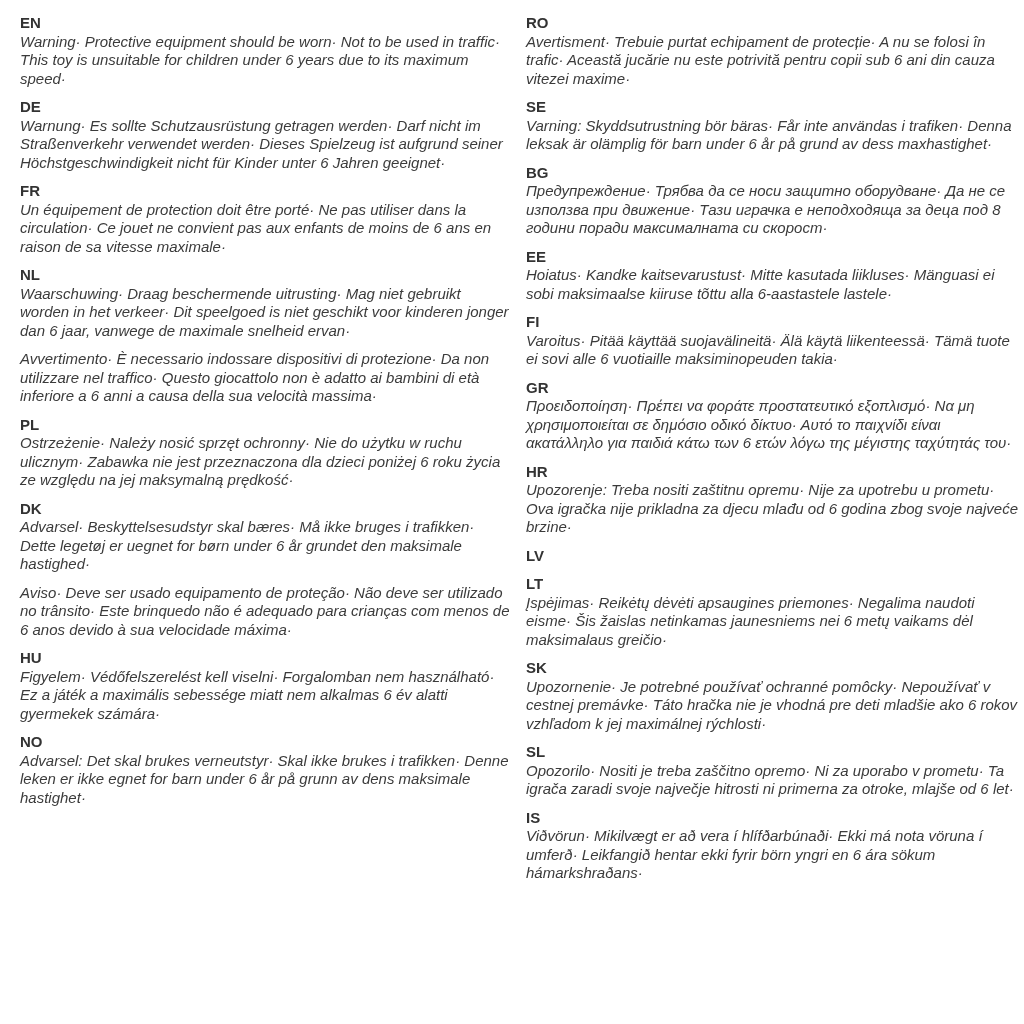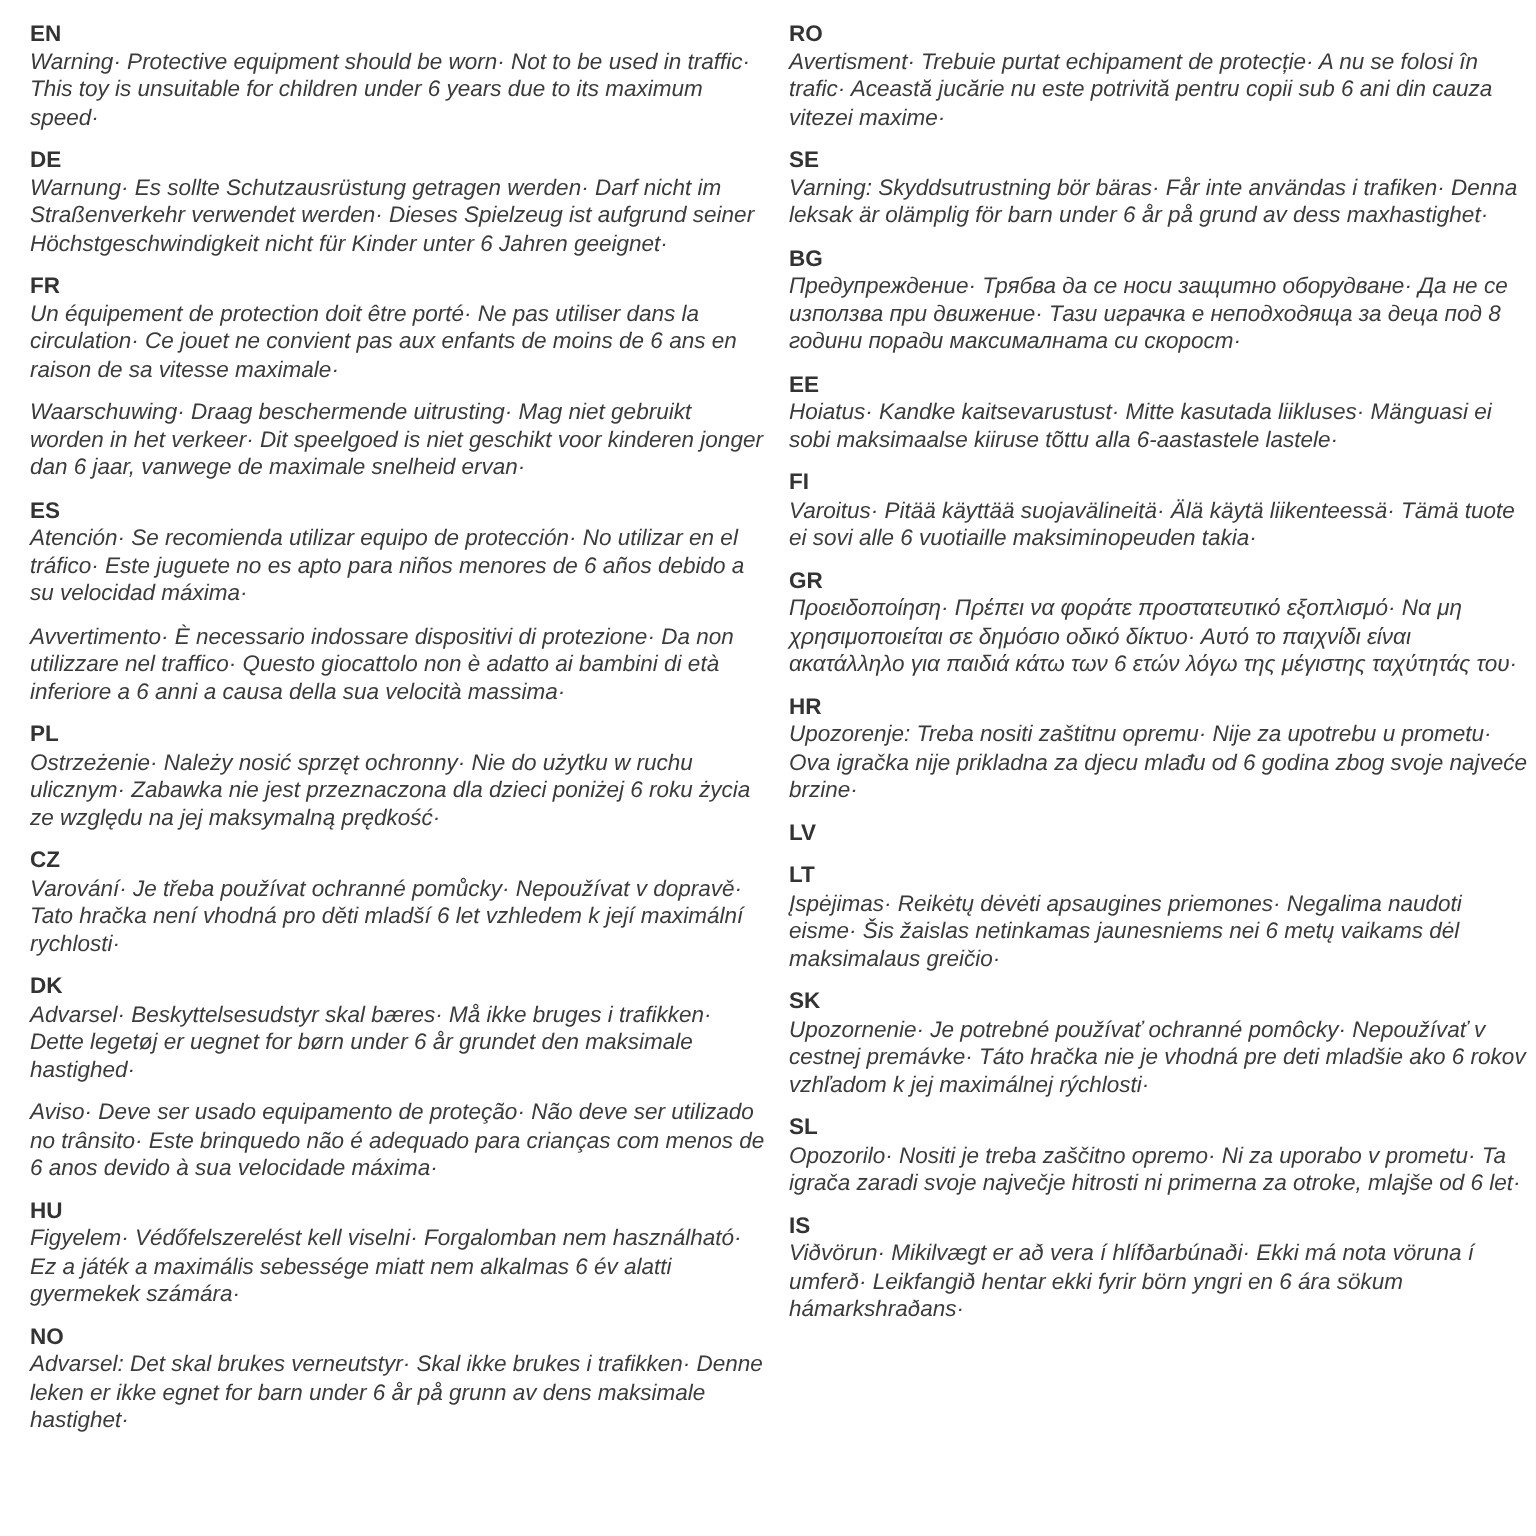--- a/index.html
+++ b/index.html
@@ -48,36 +48,29 @@
     </div>
     <div class="block">
       <div class="lang">DE</div>
       <div class="text">Warnung· Es sollte Schutzausrüstung getragen werden· Darf nicht im Straßenverkehr verwendet werden· Dieses Spielzeug ist aufgrund seiner Höchstgeschwindigkeit nicht für Kinder unter 6 Jahren geeignet·</div>
     </div>
     <div class="block">
       <div class="lang">FR</div>
       <div class="text">Un équipement de protection doit être porté· Ne pas utiliser dans la circulation· Ce jouet ne convient pas aux enfants de moins de 6 ans en raison de sa vitesse maximale·</div>
     </div>
     <div class="block">
+      <div class="lang">NL</div>
       <div class="text">Waarschuwing· Draag beschermende uitrusting· Mag niet gebruikt worden in het verkeer· Dit speelgoed is niet geschikt voor kinderen jonger dan 6 jaar, vanwege de maximale snelheid ervan·</div>
-    </div>
-    <div class="block">
-      <div class="lang">ES</div>
-      <div class="text">Atención· Se recomienda utilizar equipo de protección· No utilizar en el tráfico· Este juguete no es apto para niños menores de 6 años debido a su velocidad máxima·</div>
     </div>
     <div class="block">
       <div class="text">Avvertimento· È necessario indossare dispositivi di protezione· Da non utilizzare nel traffico· Questo giocattolo non è adatto ai bambini di età inferiore a 6 anni a causa della sua velocità massima·</div>
     </div>
     <div class="block">
       <div class="lang">PL</div>
       <div class="text">Ostrzeżenie· Należy nosić sprzęt ochronny· Nie do użytku w ruchu ulicznym· Zabawka nie jest przeznaczona dla dzieci poniżej 6 roku życia ze względu na jej maksymalną prędkość·</div>
-    </div>
-    <div class="block">
-      <div class="lang">CZ</div>
-      <div class="text">Varování· Je třeba používat ochranné pomůcky· Nepoužívat v dopravě· Tato hračka není vhodná pro děti mladší 6 let vzhledem k její maximální rychlosti·</div>
     </div>
     <div class="block">
       <div class="lang">DK</div>
       <div class="text">Advarsel· Beskyttelsesudstyr skal bæres· Må ikke bruges i trafikken· Dette legetøj er uegnet for børn under 6 år grundet den maksimale hastighed·</div>
     </div>
     <div class="block">
       <div class="text">Aviso· Deve ser usado equipamento de proteção· Não deve ser utilizado no trânsito· Este brinquedo não é adequado para crianças com menos de 6 anos devido à sua velocidade máxima·</div>
     </div>
     <div class="block">
       <div class="lang">HU</div>

